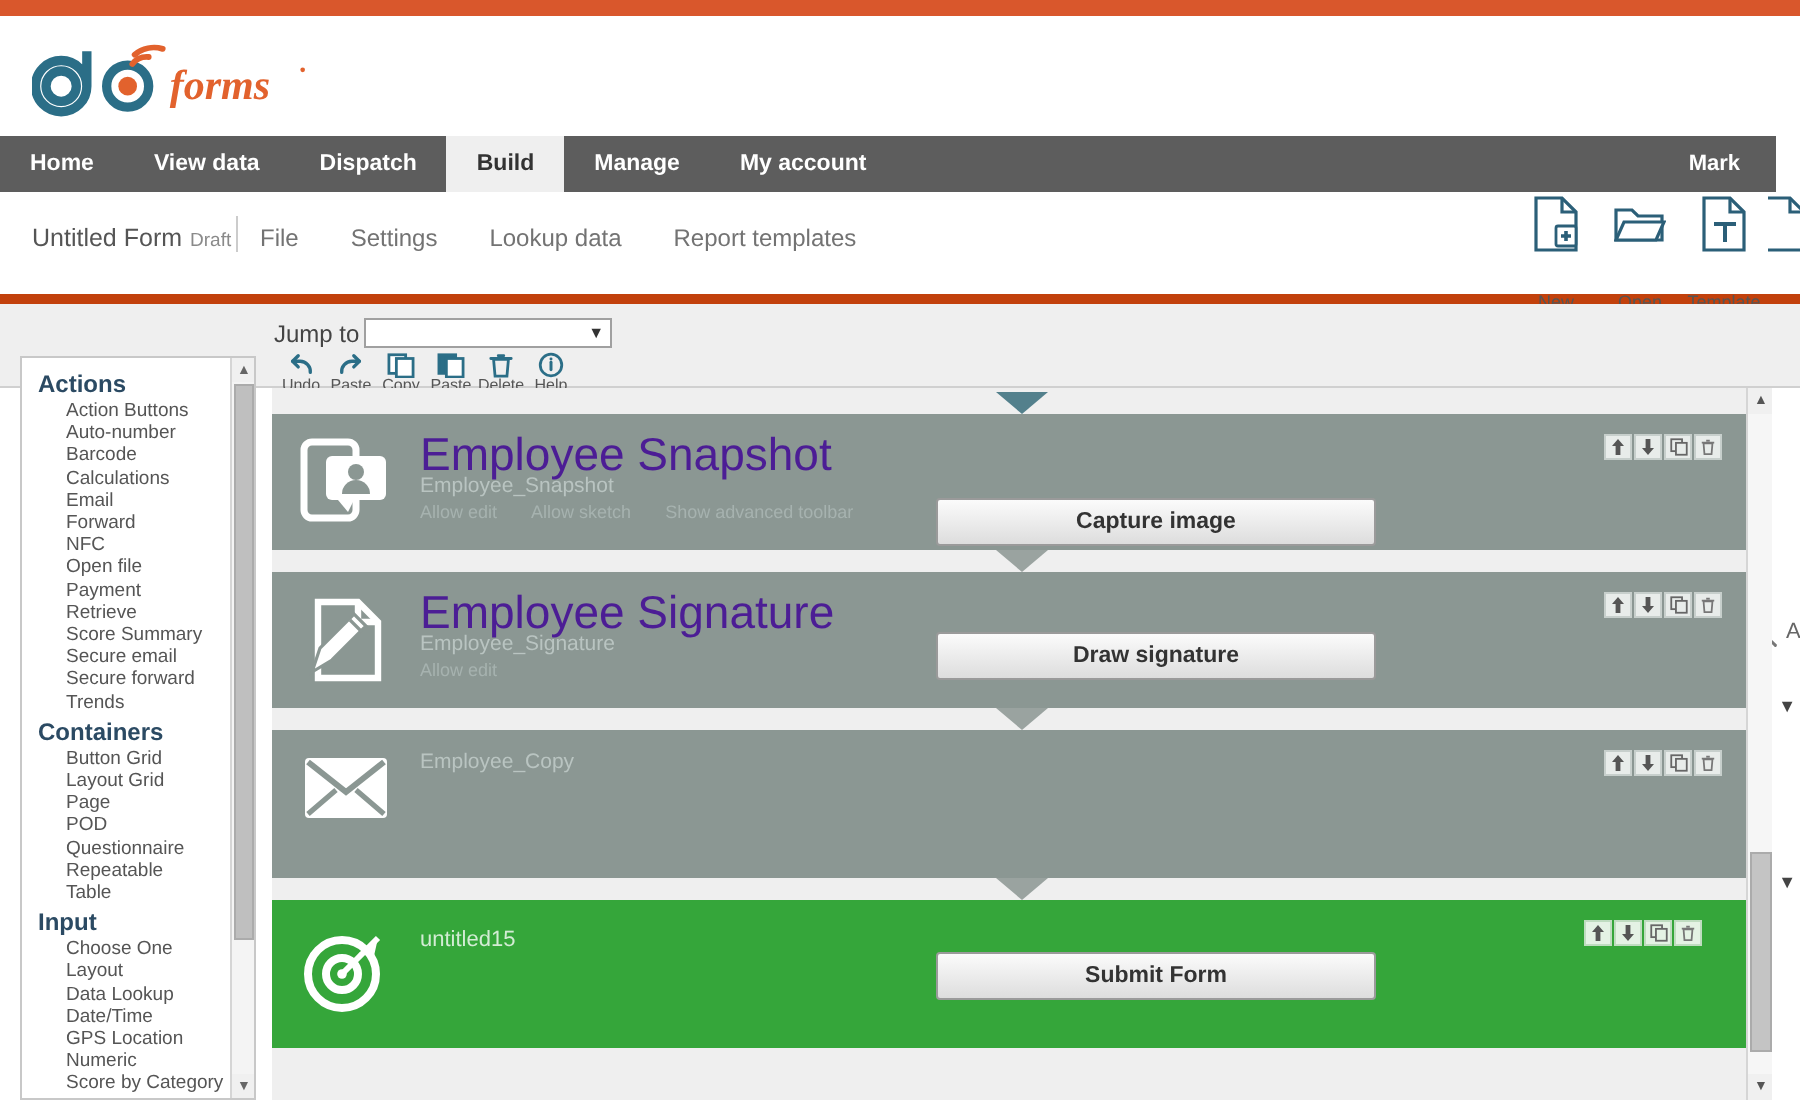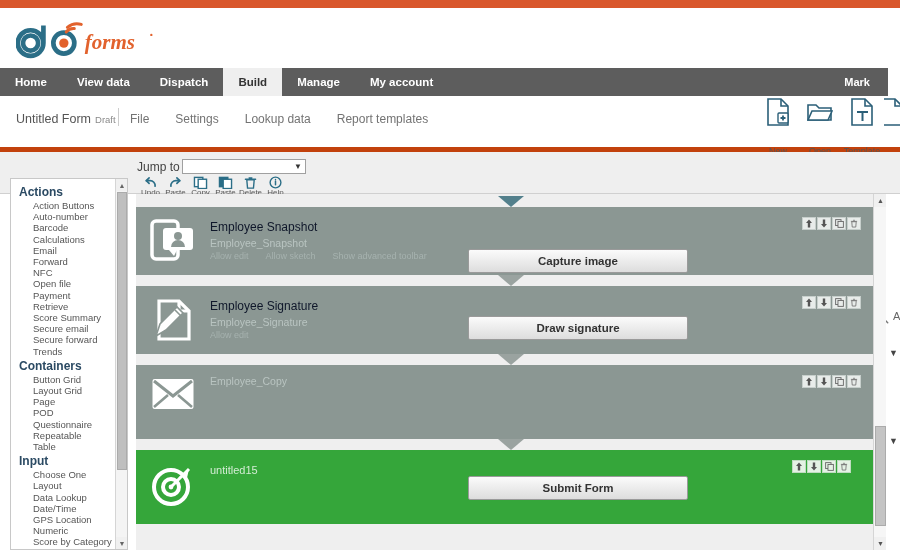--- a/index.html
+++ b/index.html
@@ -194,21 +194,21 @@
   .card.green { background: #35a63a; }
 
   .card-icon {
     width: 74px; min-height: 52px;
     display: flex; align-items: flex-start; justify-content: center;
     padding-top: 4px;
     flex-shrink: 0;
   }
   .card-body { flex: 1; position: relative; padding-top: 2px; }
   .card-title {
-    font-size: 12px; color: #0f172a; font-weight: normal;
+    font-size: 23px; color: #4c1d95; font-weight: normal;
     line-height: 20px;
   }
   .card-title.sm { font-size: 11px; color: #d3ecd4; }
   .card-sub {
     font-size: 10.5px; color: #b9c4c1; line-height: 13px;
   }
   .card-opts {
     font-size: 9px; color: #a6b2af; line-height: 12px;
     display: flex; gap: 17px;
   }

